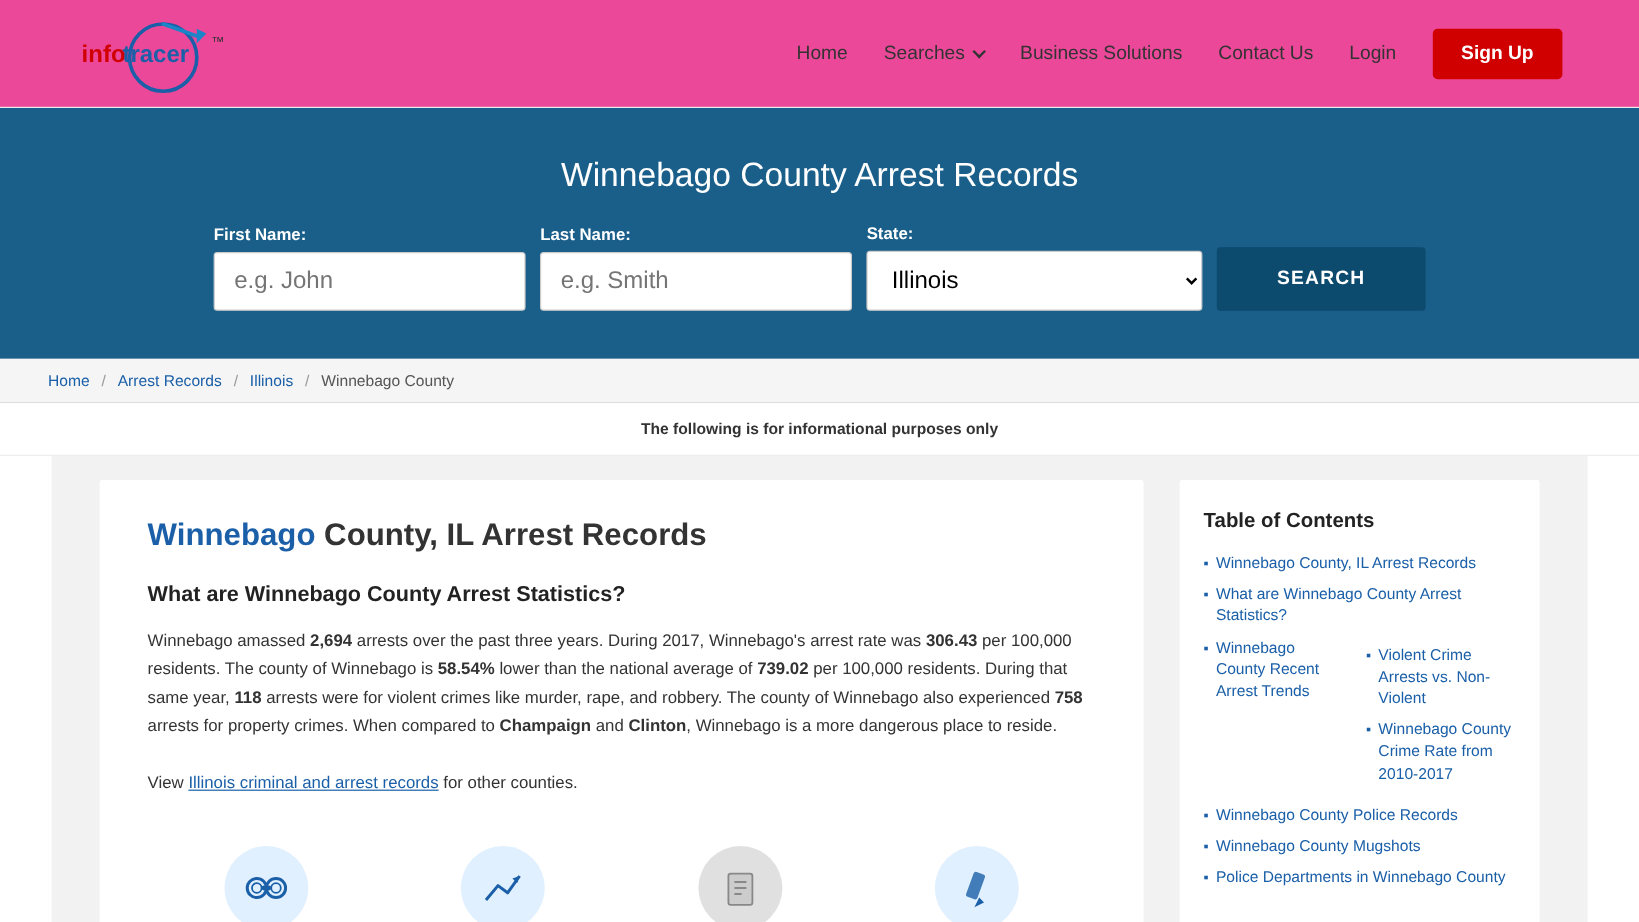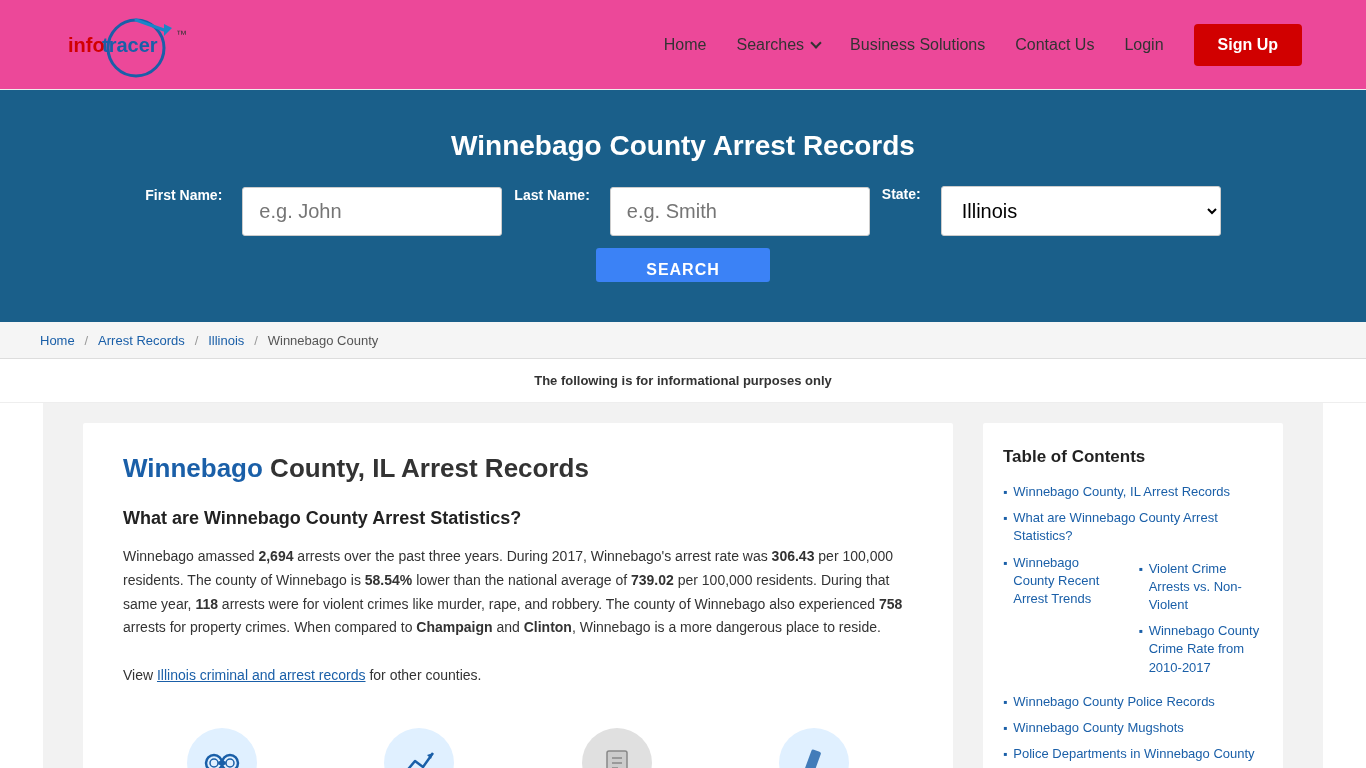--- a/index.html
+++ b/index.html
@@ -46,65 +46,65 @@
 
     
     .hero {
       background: #1a5f8a;
       padding: 40px 20px;
       text-align: center;
     }
     .hero h1 {
       color: #fff;
       font-size: 28px;
-      font-weight: bold;
+      font-weight: normal;
       margin-bottom: 24px;
     }
     .search-form {
       display: flex;
       align-items: flex-end;
       justify-content: center;
       gap: 12px;
       flex-wrap: wrap;
       max-width: 1100px;
       margin: 0 auto;
     }
     .form-group {
       display: flex;
-      flex-direction: row;
-      gap: 20px;
+      flex-direction: column;
+      gap: 7px;
     }
     .form-group label {
       color: #fff;
       font-size: 14px;
       font-weight: 600;
       text-align: left;
     }
     .form-group input,
     .form-group select {
       padding: 12px 16px;
       font-size: 20px;
       border: 1px solid #ccc;
       border-radius: 3px;
       outline: none;
       background: #fff;
     }
     .form-group input { width: 260px; }
     .form-group.state-group select { width: 280px; }
     .btn-search {
-      background: #3b82f6;
+      background: #0c4a6e;
       color: #fff;
       border: none;
       padding: 13px 50px;
       font-size: 16px;
       font-weight: bold;
       border-radius: 3px;
       cursor: pointer;
       letter-spacing: 1px;
-      height: 34px;
+      height: 53px;
     }
 
     
     .breadcrumb-bar {
       background: #f5f5f5;
       padding: 10px 40px;
       border-bottom: 1px solid #ddd;
     }
     .breadcrumb-bar span, .breadcrumb-bar a {
       font-size: 13px;

